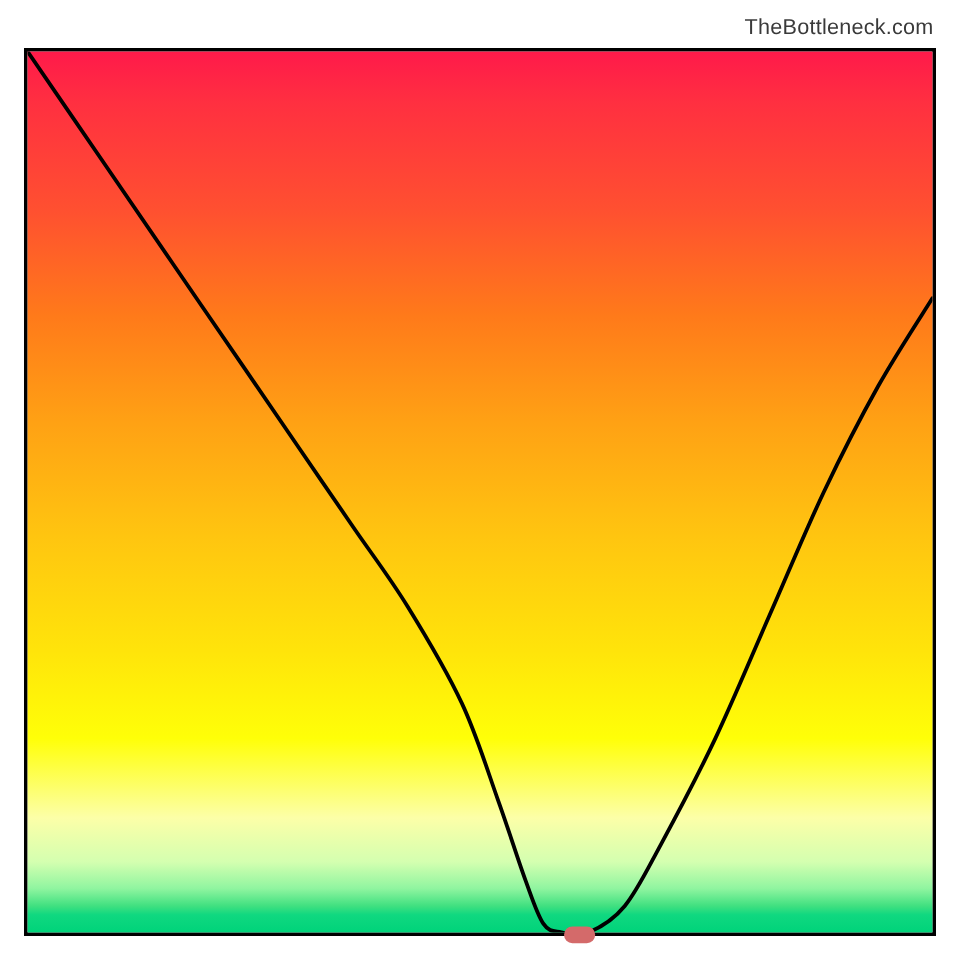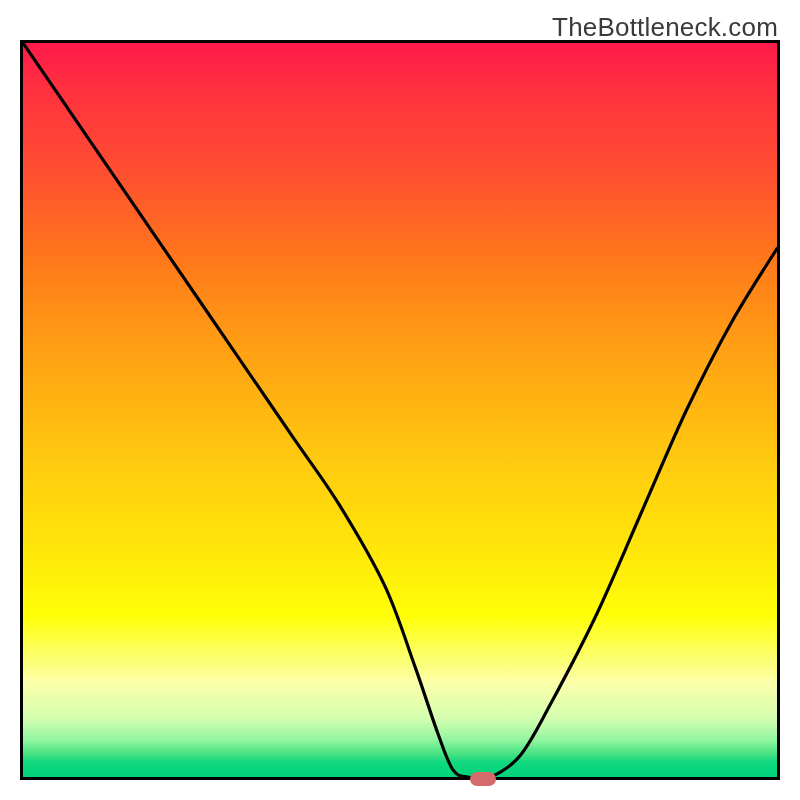--- a/index.html
+++ b/index.html
@@ -35,21 +35,21 @@
       #40e080 97%,
       #10d880 98%,
       #00d37a 100%
     );
   }
   .watermark {
     position: absolute;
     top: 12px;
     right: 22px;
     font-family: Arial, Helvetica, sans-serif;
-    font-size: 26px;
+    font-size: 18px;
     font-weight: 400;
     color: #3a3a3a;
     letter-spacing: 0.2px;
   }
   .curve-svg {
     position: absolute;
     left: 0; top: 0;
     width: 100%;
     height: 100%;
   }

